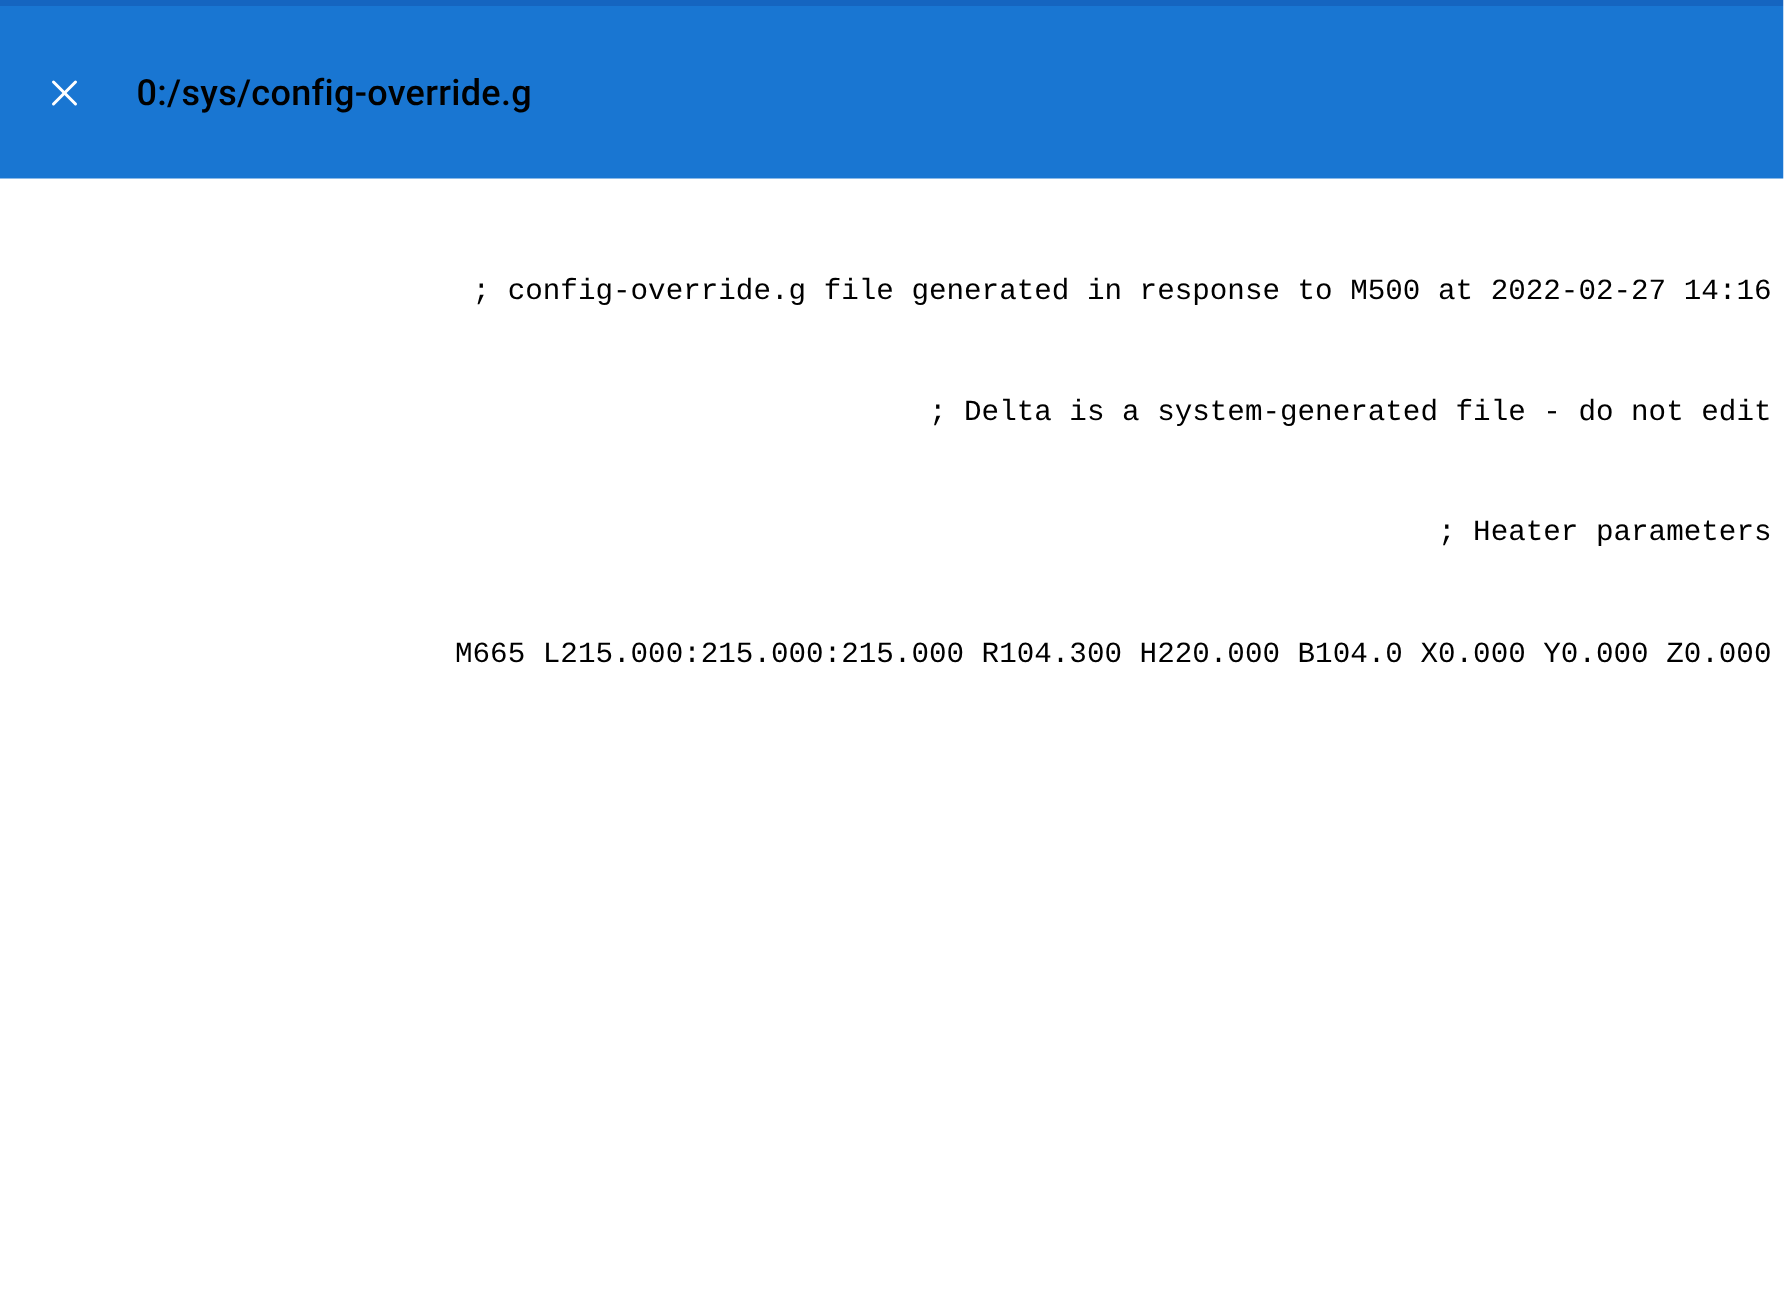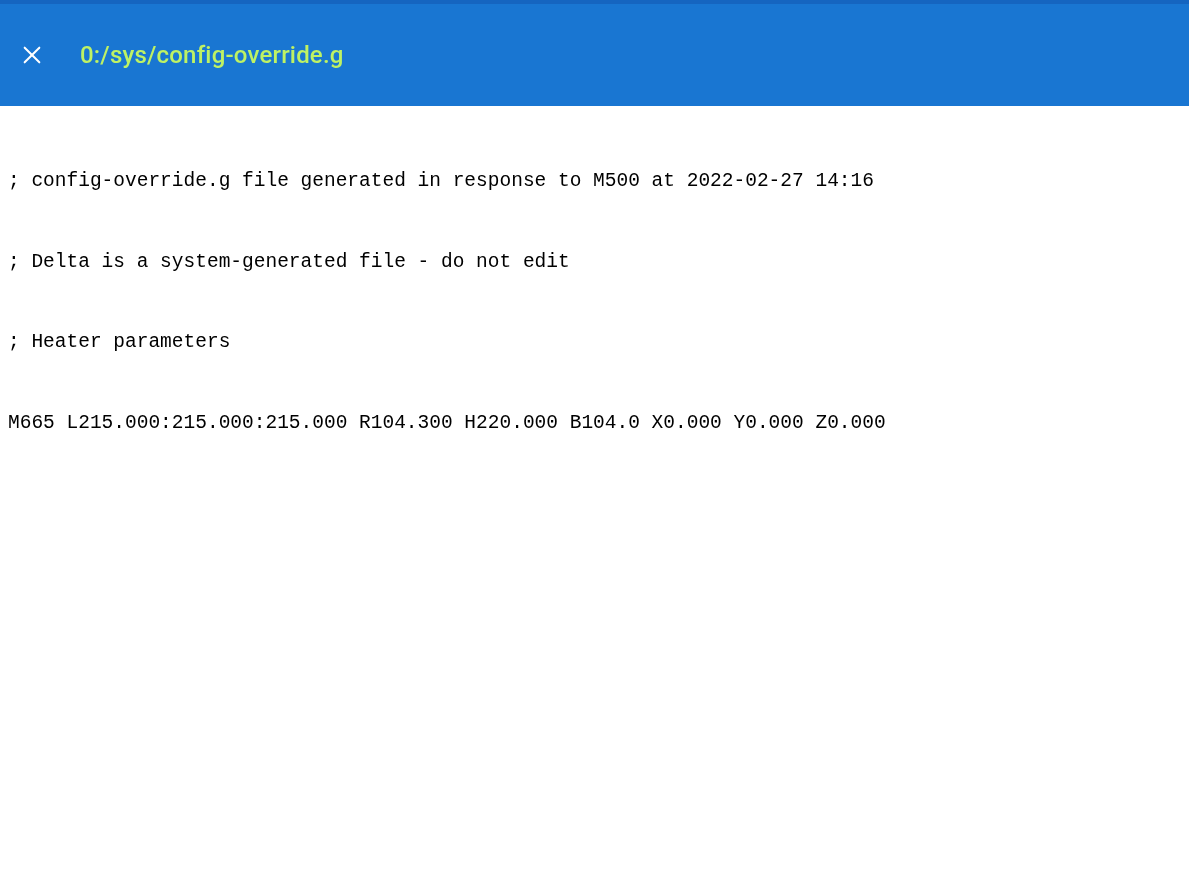--- a/index.html
+++ b/index.html
@@ -13,25 +13,25 @@
       width: 1189px;
       height: 873px;
       overflow: hidden;
     }
     .topbar-strip {
       height: 4px;
       background: #1565c0;
     }
     .header {
       background: #1976d2;
-      height: 102px;
+      height: 115px;
       display: flex;
       align-items: center;
-      padding: 0 12px;
-      color: #bef264;
+      padding: 0 23px;
+      color: #000000;
     }
     .close-btn {
       width: 40px;
       height: 40px;
       display: flex;
       align-items: center;
       justify-content: center;
       cursor: pointer;
       margin-right: 28px;
     }
@@ -47,20 +47,21 @@
     .content {
       padding: 8px 8px;
       font-family: "Courier New", Courier, monospace;
       font-size: 19.5px;
       line-height: 1.38;
       white-space: pre;
       color: #000;
     }
     .line {
       display: block;
+      text-align: right;
     }
   </style>
 </head>
 <body>
 
 <div class="topbar-strip"></div>
 
 <div class="header">
   <div class="close-btn">
     <svg viewBox="0 0 24 24" fill="none" stroke="#fff" stroke-width="2.2" stroke-linecap="round">

